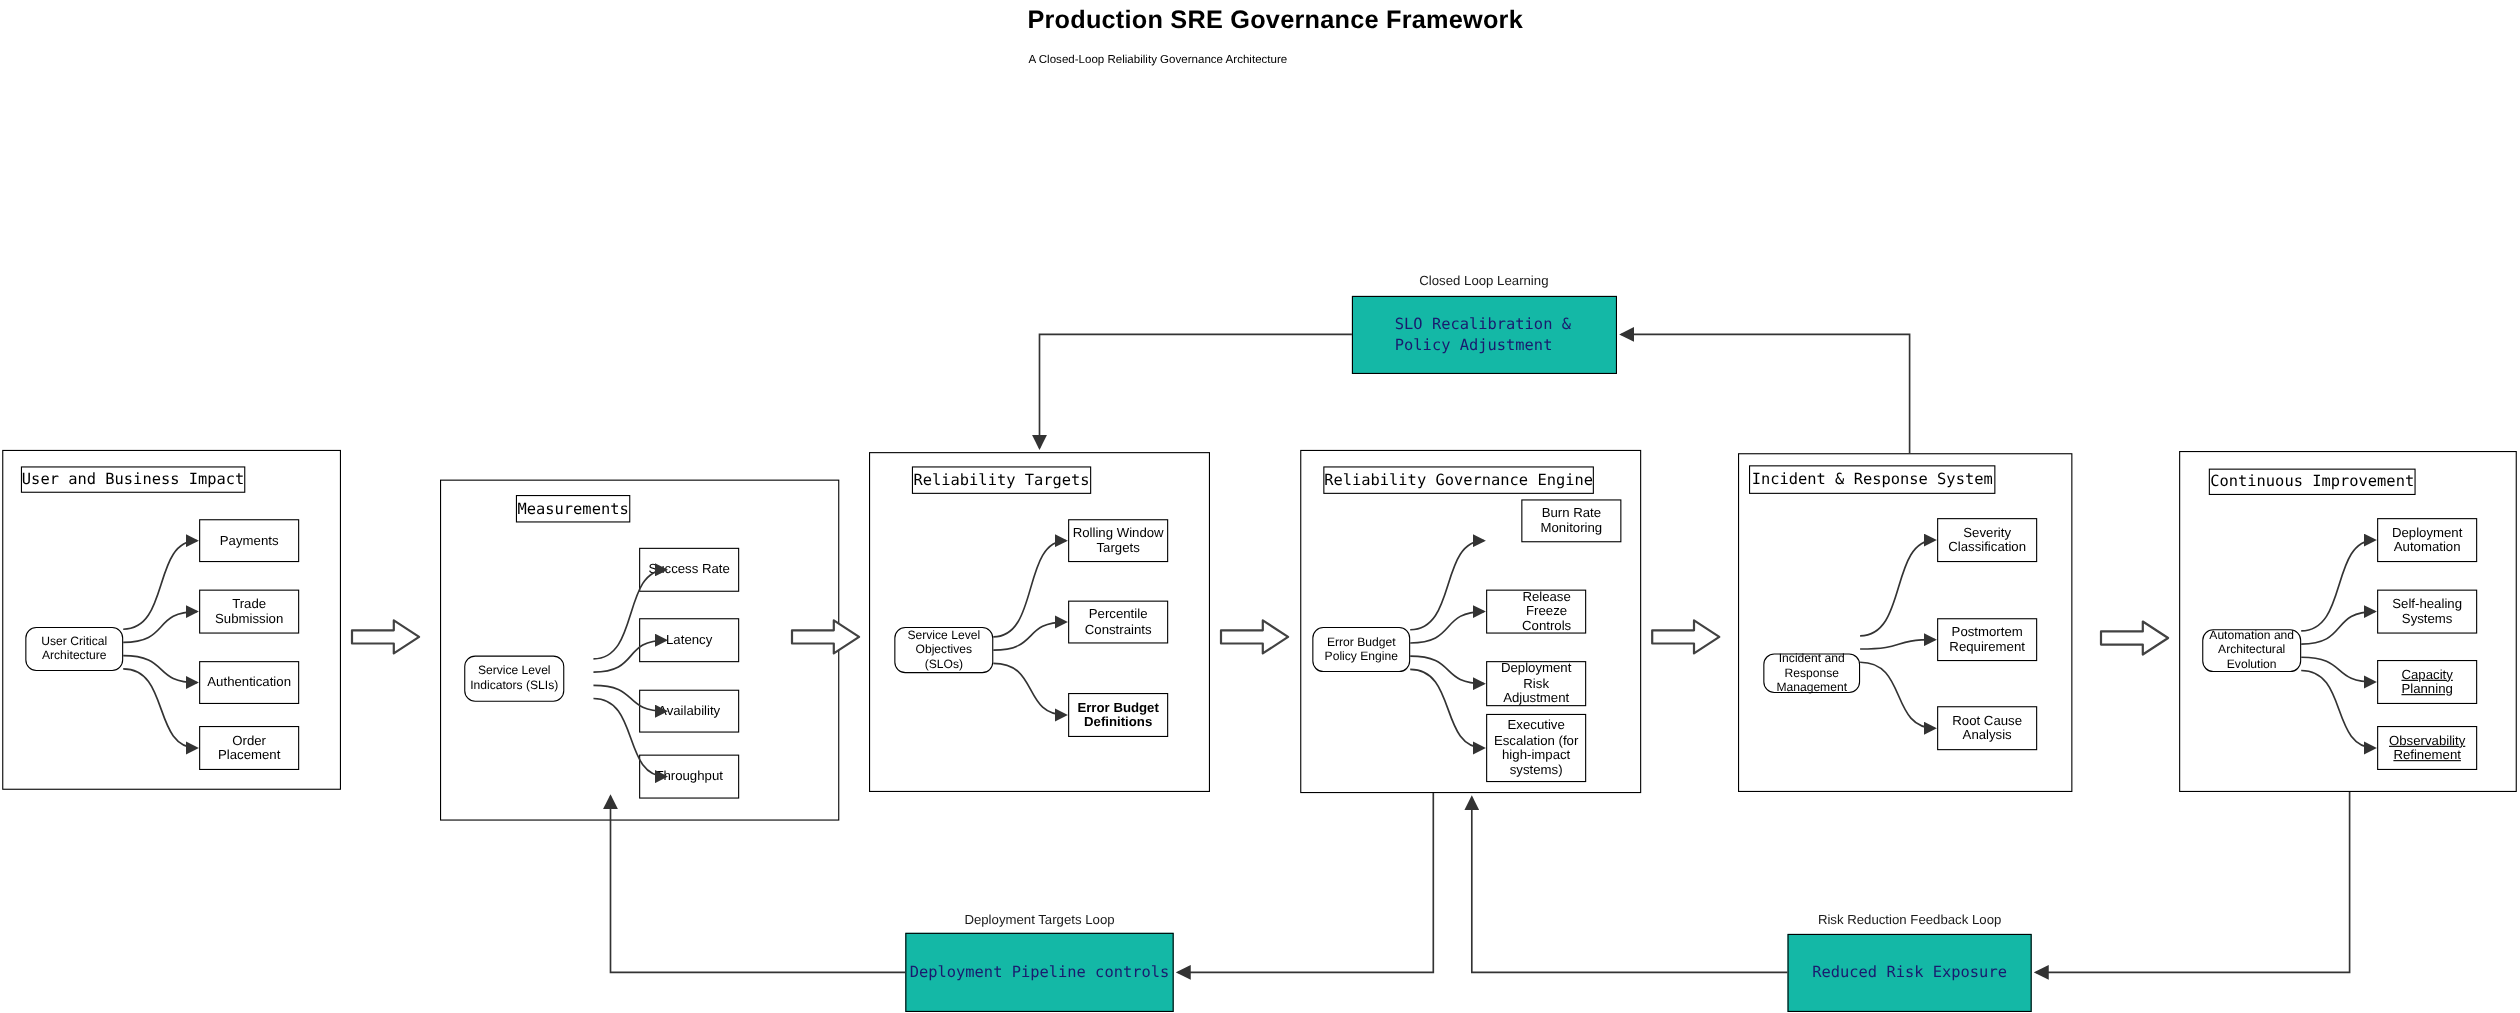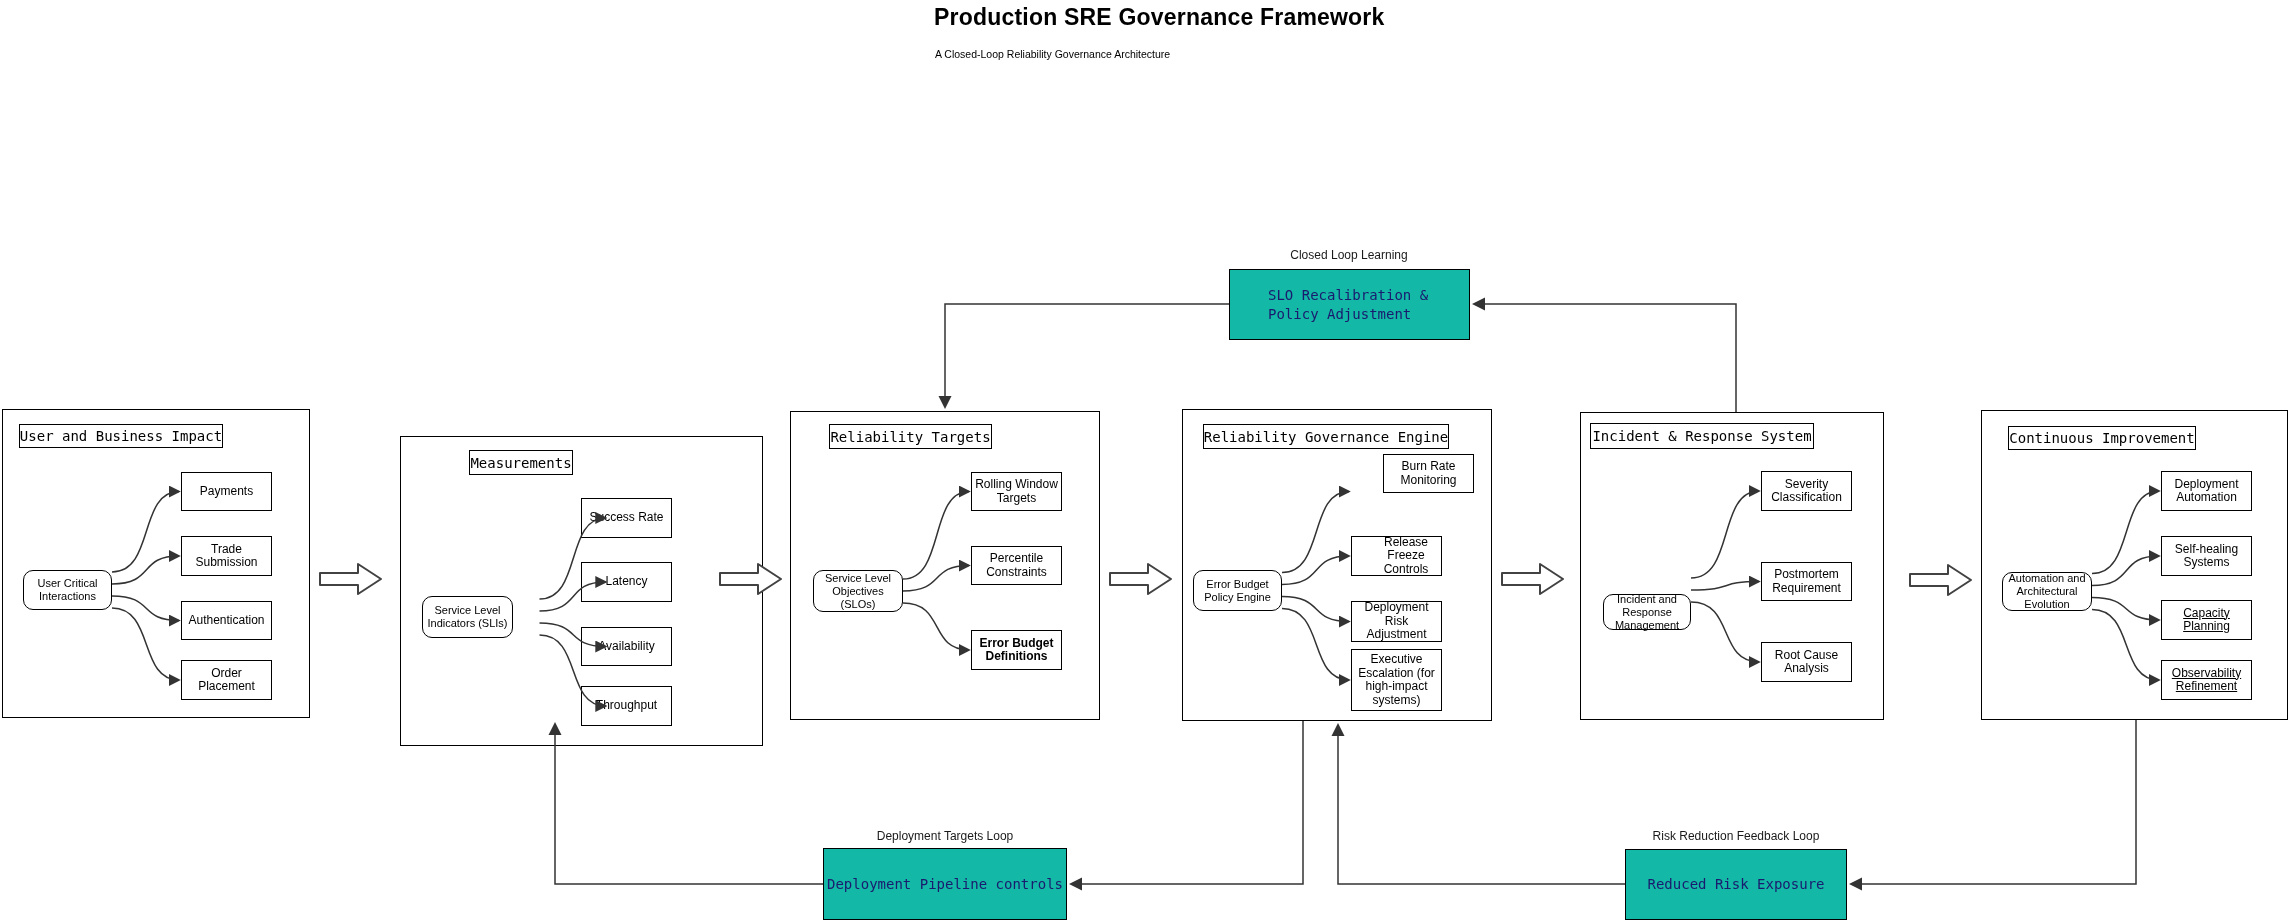--- a/index.html
+++ b/index.html
@@ -46,21 +46,21 @@
   svg.blockarrow{position:absolute;overflow:visible;}
 </style>
 </head>
 <body>
 
 <div class="page-title">Production SRE Governance Framework</div>
 <div class="page-subtitle">A Closed-Loop Reliability Governance Architecture</div>
 
 <div class="container" style="left:2px;top:409px;width:308px;height:309px;">
   <div class="ctitle" style="left:16px;top:14px;width:204px;height:24px;">User and Business Impact</div>
-  <div class="cnode" style="left:20px;top:160px;width:89px;height:40px;">User Critical Interactions</div>
+  <div class="cnode" style="left:20px;top:160px;width:89px;height:40px;">User Critical Architecture</div>
   <div class="child" style="left:178px;top:62px;width:91px;height:39px;">Payments</div>
   <div class="child" style="left:178px;top:126px;width:91px;height:40px;">Trade Submission</div>
   <div class="child" style="left:178px;top:191px;width:91px;height:39px;">Authentication</div>
   <div class="child" style="left:178px;top:250px;width:91px;height:40px;">Order Placement</div>
   <svg class="edges" viewBox="0 0 306 307">
       <defs>
         <marker id="arr-c0" viewBox="0 0 10 10" refX="8.5" refY="5" markerWidth="8" markerHeight="8" orient="auto">
           <path d="M0,0 L10,5 L0,10 z" fill="#333"></path>
         </marker>
       </defs>

